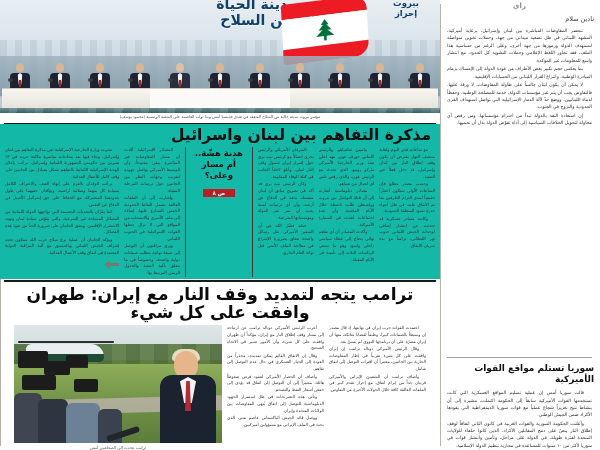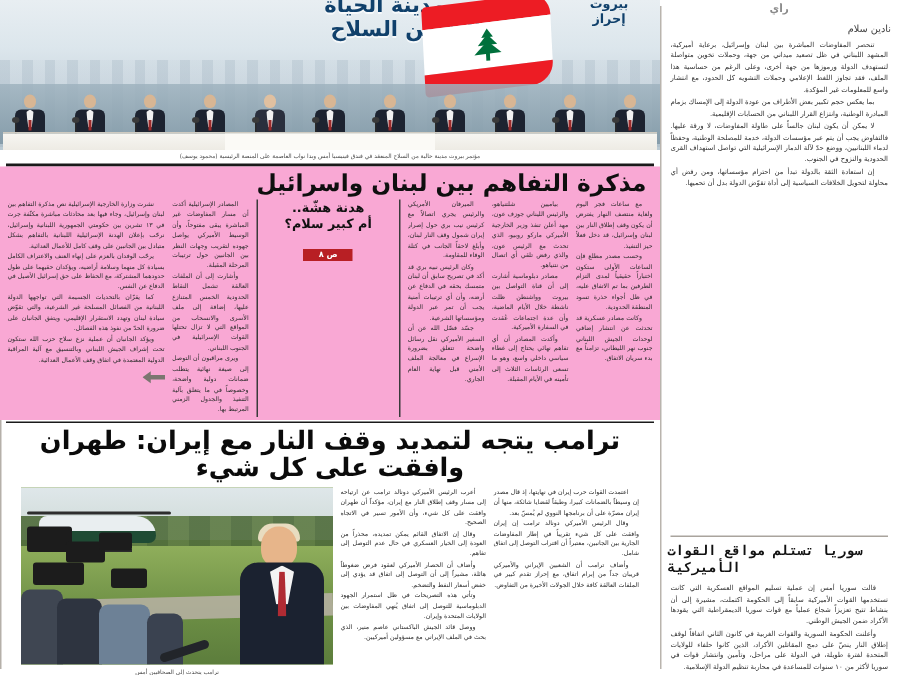--- a/index.html
+++ b/index.html
@@ -90,25 +90,24 @@
   .opinion-divider {
     height: 1px;
     background: #a9a49d;
     margin: 4px 2px 5px 2px;
   }
 
   .sub-head {
     font-size: 9px;
     font-weight: bold;
     color: #111111;
-    text-align: left;
+    text-align: right;
     line-height: 1.25;
     margin-bottom: 4px;
     letter-spacing: -0.1px;
-    font-family: Liberation Mono, monospace;
   }
 
   .sub-body {
     font-size: 4.6px;
     line-height: 1.6;
     color: #2e2e2e;
     text-align: justify;
     padding: 0 2px;
     overflow: hidden;
   }
@@ -268,21 +267,21 @@
     padding: 2px 0 2px 0;
     letter-spacing: .2px;
     line-height: 1.1;
   }
 
   
   .rule-thick { height: 1.5px; background: #1a1a1a; margin: 1px 4px 0 4px; }
 
   
   .story1 {
-    background: #f9a8d4;
+    background: #14b8a6;
     padding: 3px 5px 2px 5px;
     position: relative;
   }
   .story1-head {
     font-size: 15.5px;
     font-weight: bold;
     color: #0f0f0f;
     text-align: right;
     line-height: 1.15;
     padding-right: 4px;
@@ -307,21 +306,21 @@
   .col-wide { flex: 2.05; }
 
   .arrow-icon {
     display: block;
     width: 15px; height: 9px;
     margin-top: 3px;
   }
 
   
   .teaser {
-    width: 96px;
+    width: 68px;
     border-right: 1.5px solid #3a3a3a;
     border-left: 1.5px solid #3a3a3a;
     padding: 1px 4px 2px 4px;
     text-align: center;
     align-self: stretch;
   }
   .teaser-title {
     font-size: 8.5px;
     font-weight: bold;
     color: #111;
@@ -580,21 +579,21 @@
         </div>
 
         <div class="col-txt">
           <p>المصادر الإسرائيلية أكدت أن مسار المفاوضات غير المباشرة يبقى مفتوحاً، وأن الوسيط الأميركي يواصل جهوده لتقريب وجهات النظر بين الجانبين حول ترتيبات المرحلة المقبلة.</p>
           <p>وأشارت إلى أن الملفات العالقة تشمل النقاط الحدودية الخمس المتنازع عليها، إضافة إلى ملف الأسرى والانسحاب من المواقع التي لا تزال تحتلها القوات الإسرائيلية في الجنوب اللبناني.</p>
           <p>ويرى مراقبون أن التوصل إلى صيغة نهائية يتطلب ضمانات دولية واضحة، وخصوصاً في ما يتعلق بآلية التنفيذ والجدول الزمني المرتبط بها.</p>
         </div>
 
         <div class="teaser">
           <div class="teaser-title">هدنة هشّة..</div>
-          <div class="teaser-title">أم كبير سلام؟</div>
+          <div class="teaser-title">أم مسار وعلى؟</div>
           <span class="teaser-badge">ص ٨</span>
         </div>
 
         <div class="col-txt">
           <p>الميرفان الأمريكي والرئيس يجري اتصالاً مع كرئيس نيب بري حول إصرار إيران شمول وقف النار لبنان، وأبلغ لاحقاً الجانب في كتلة الوفاء للمقاومة.</p>
           <p>وكان الرئيس نبيه بري قد أكد في تصريح سابق أن لبنان متمسك بحقه في الدفاع عن أرضه، وأن أي ترتيبات أمنية يجب أن تمر عبر الدولة ومؤسساتها الشرعية.</p>
           <p>جسّد فضّل الله عن أن السفير الأميركي نقل رسائل واضحة تتعلق بضرورة الإسراع في معالجة الملف الأمني قبل نهاية العام الجاري.</p>
         </div>
 
         <div class="col-txt">

